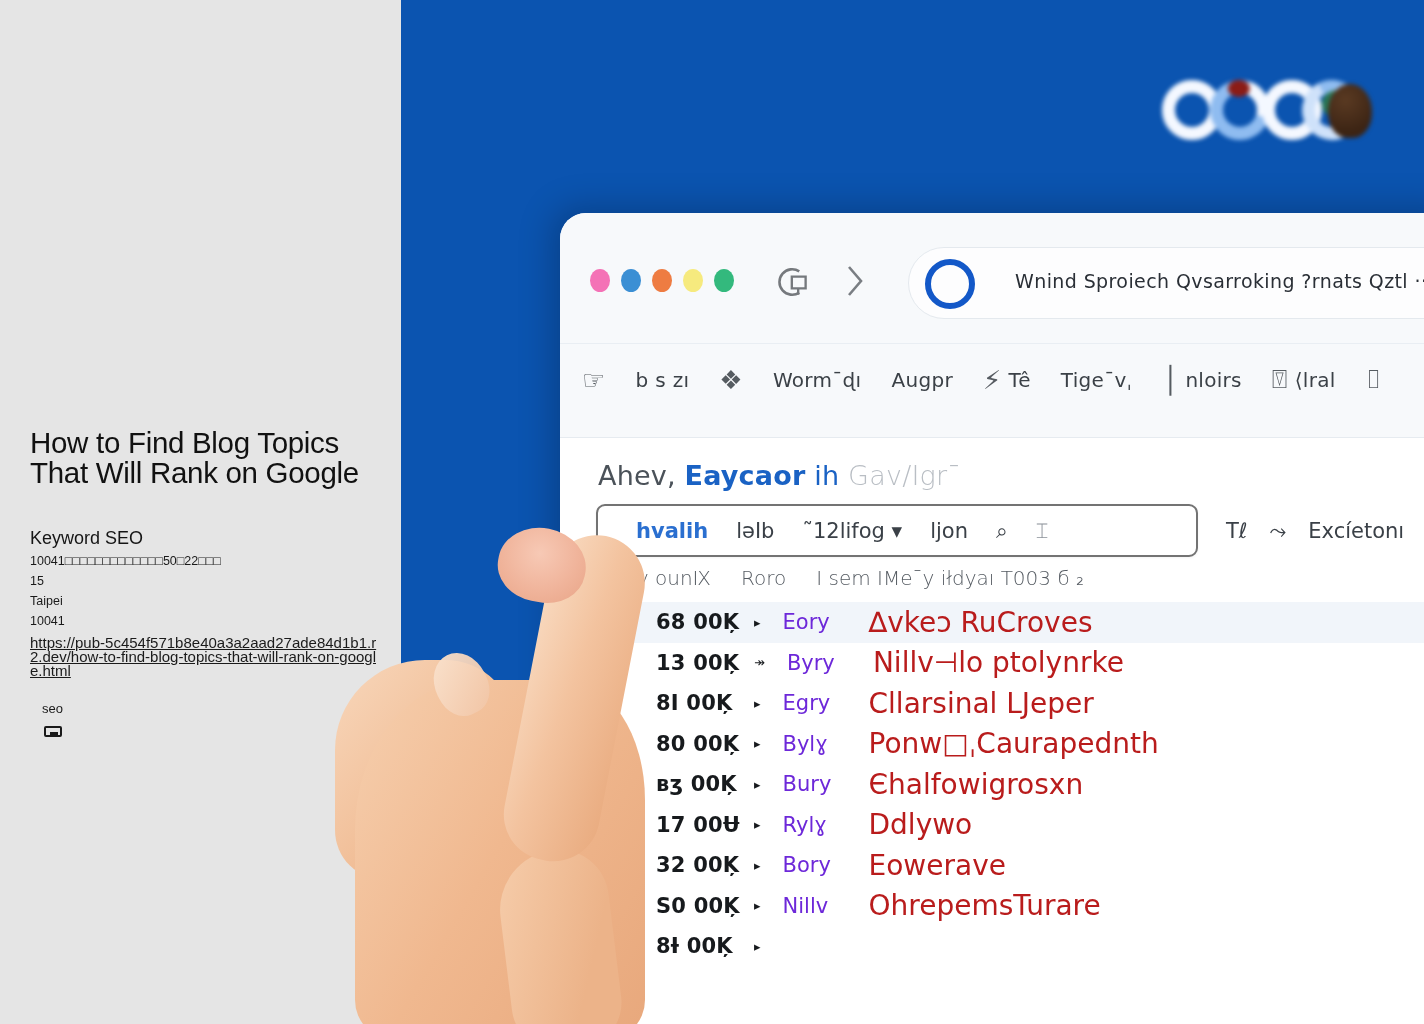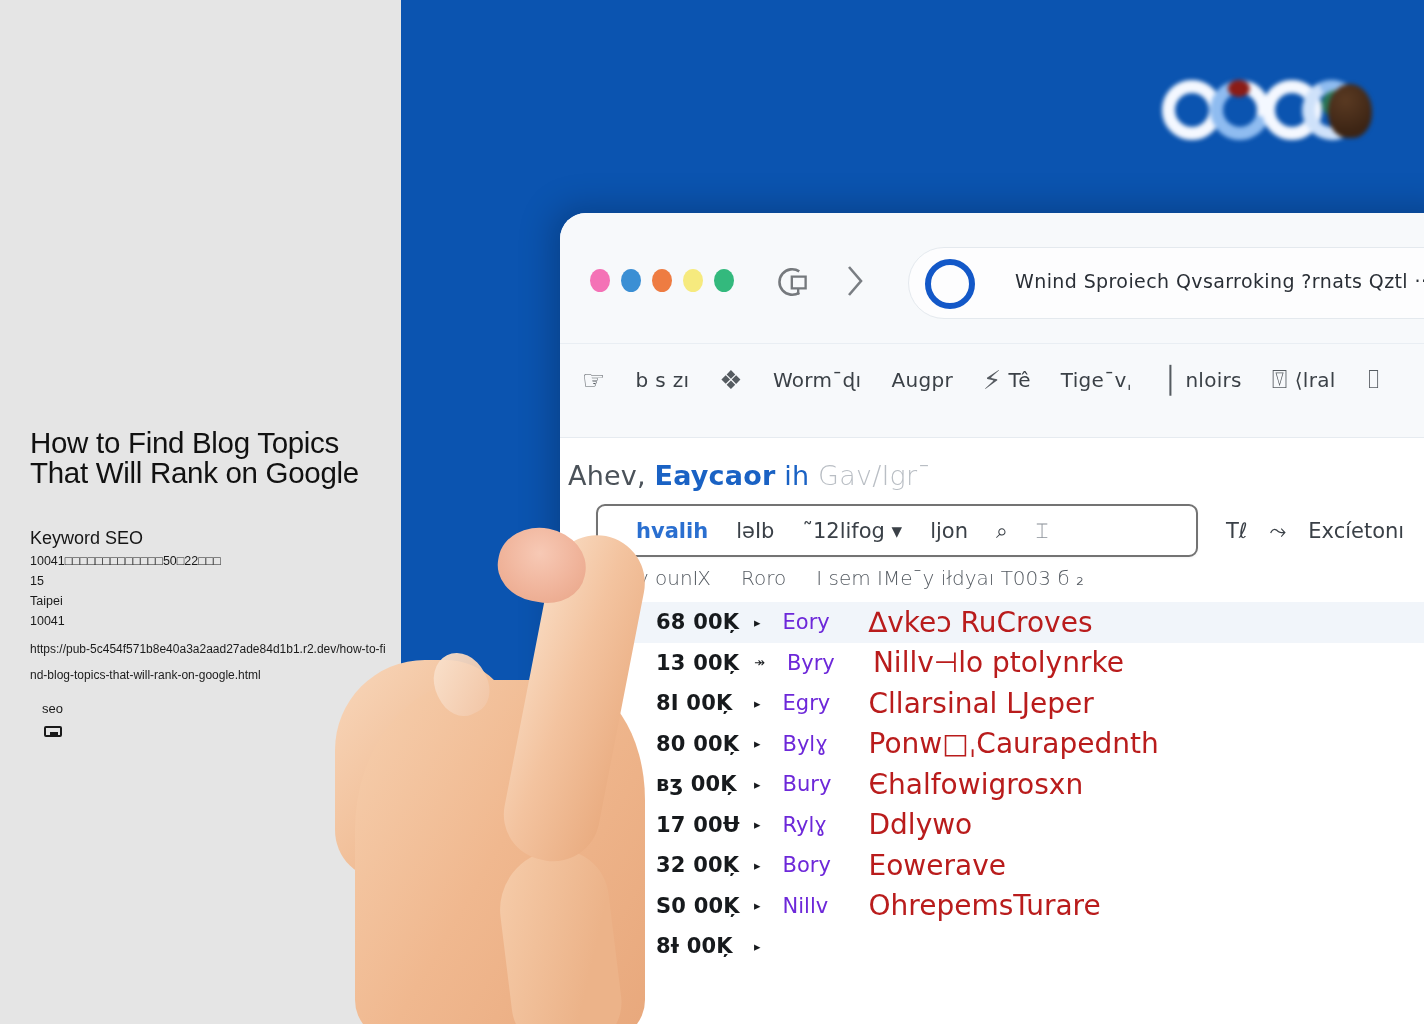--- a/index.html
+++ b/index.html
@@ -33,22 +33,22 @@
     position: absolute; left: 30px;
     font-size: 12.5px; color: #1a1a1a; line-height: 14px;
   }
   #meta-addr { top: 554px; letter-spacing: 0px; }
   #meta-num  { top: 574px; }
   #meta-city { top: 594px; }
   #meta-zip  { top: 614px; }
   #meta-url {
     position: absolute; left: 30px; top: 636px;
     width: 358px;
-    font-size: 12px; line-height: 26px;
-    color: #1b1b1b; word-break: break-all;
+    font-size: 15px; line-height: 14px;
+    color: #1b1b1b; word-break: break-all; text-decoration: underline;
   }
   #tag-seo {
     position: absolute; left: 42px; top: 701px;
     font-size: 13px; color: #1a1a1a;
   }
   #tag-icon {
     position: absolute; left: 44px; top: 726px;
     width: 18px; height: 11px;
     border: 2px solid #1a1a1a; border-radius: 2px;
   }
@@ -165,21 +165,21 @@
   }
   .tb-glyph { font-size: 26px; color:#3b4147; opacity:.85; }
 
   
   #page {
     position: relative;
     background: #ffffff;
     height: 606px;
   }
   #page-heading {
-    position: absolute; left: 8px; top: 22px;
+    position: absolute; left: 38px; top: 22px;
     font-size: 27px; letter-spacing:.2px;
     white-space: nowrap;
     font-family: "DejaVu Sans", sans-serif;
   }
   #page-heading .h-a { color: #4b5259; }
   #page-heading .h-b { color: #1a62c4; font-weight: 700; }
   #page-heading .h-c { color: #1a62c4; }
   #page-heading .h-d { color: #b9bec4; font-weight: 300; }
 
   #filter-bar {

